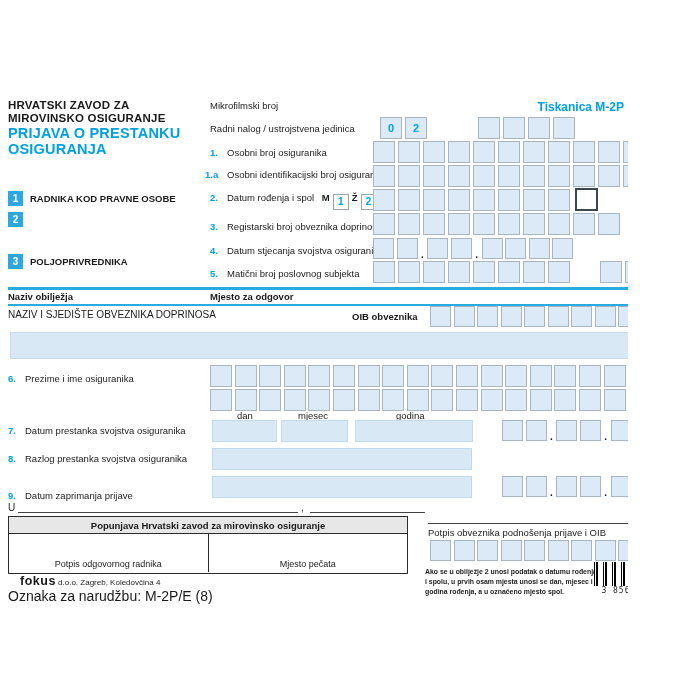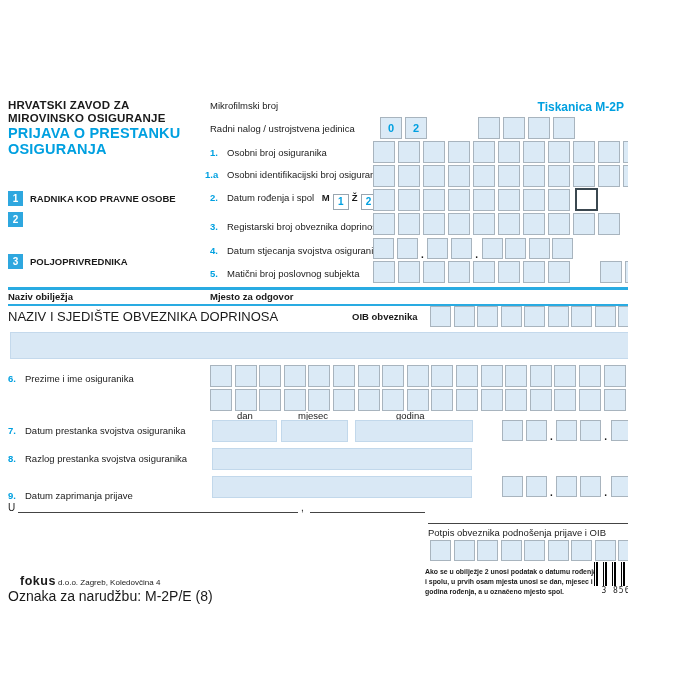--- a/index.html
+++ b/index.html
@@ -27,21 +27,21 @@
   .dsep{align-self:flex-end;font-weight:bold;font-size:10px;line-height:8px;margin:0 1px;color:#1a1a1a;}
   .marked{position:absolute;width:23px;height:23px;background:#fff;border:2px solid #3B4850;box-sizing:border-box;}
   .codebox{display:inline-block;width:16px;height:16px;background:#fff;border:1px solid #99A5AF;
            box-sizing:border-box;color:#00A0E0;font-weight:bold;font-size:10px;line-height:14px;
            text-align:center;vertical-align:-4px;margin:0 3px;}
   .mz{font-size:9.5px;font-weight:bold;}
   
   .hline-thick{position:absolute;height:2.5px;background:#29ABE2;}
   .hline-thin{position:absolute;height:1.5px;background:#29ABE2;}
   .colhdr{font-size:9.5px;font-weight:bold;}
-  .bigname{font-size:13px;}
+  .bigname{font-size:10px;}
   .band{position:absolute;background:#D9E8F5;border:1px solid #C4D9EC;box-sizing:border-box;}
   .rectfield{position:absolute;height:22px;background:#D9E8F5;border:1px solid #C2D8EB;box-sizing:border-box;}
   .dmg{font-size:9.5px;}
   
   .uline{position:absolute;border-bottom:1px solid #444;}
   
   .office{position:absolute;left:8px;top:516px;width:400px;height:58px;border:1.5px solid #2b2b2b;box-sizing:border-box;}
   .office .hd{height:17px;background:#E7E7E7;border-bottom:1.5px solid #2b2b2b;display:flex;
               align-items:center;justify-content:center;font-size:9.5px;font-weight:bold;box-sizing:border-box;}
   .office .cells{display:flex;height:38px;}
@@ -321,20 +321,27 @@
       <span class="cb"></span>
       <span class="cb"></span>
       <span class="cb"></span>
     </div>
 
   <div class="abs" style="left:8px;top:502px;font-size:10px;">U</div>
   <div class="uline" style="left:18px;top:492px;width:280px;height:20px;"></div>
   <div class="abs" style="left:301px;top:502px;font-size:10px;">,</div>
   <div class="uline" style="left:310px;top:492px;width:115px;height:20px;"></div>
 
+  <div class="office">
+    <div class="hd">Popunjava Hrvatski zavod za mirovinsko osiguranje</div>
+    <div class="cells">
+      <div class="cell">Potpis odgovornog radnika</div>
+      <div class="cell">Mjesto pečata</div>
+    </div>
+  </div>
 
   <div class="sigline" style="left:428px;top:523px;width:265px;"></div>
   <div class="siglabel" style="left:428px;top:527px;width:265px;">Potpis obveznika podnošenja prijave i OIB</div>
   <div class="cellrow sm" style="left:430px;top:540px;">
       <span class="cb"></span>
       <span class="cb"></span>
       <span class="cb"></span>
       <span class="cb"></span>
       <span class="cb"></span>
       <span class="cb"></span>

